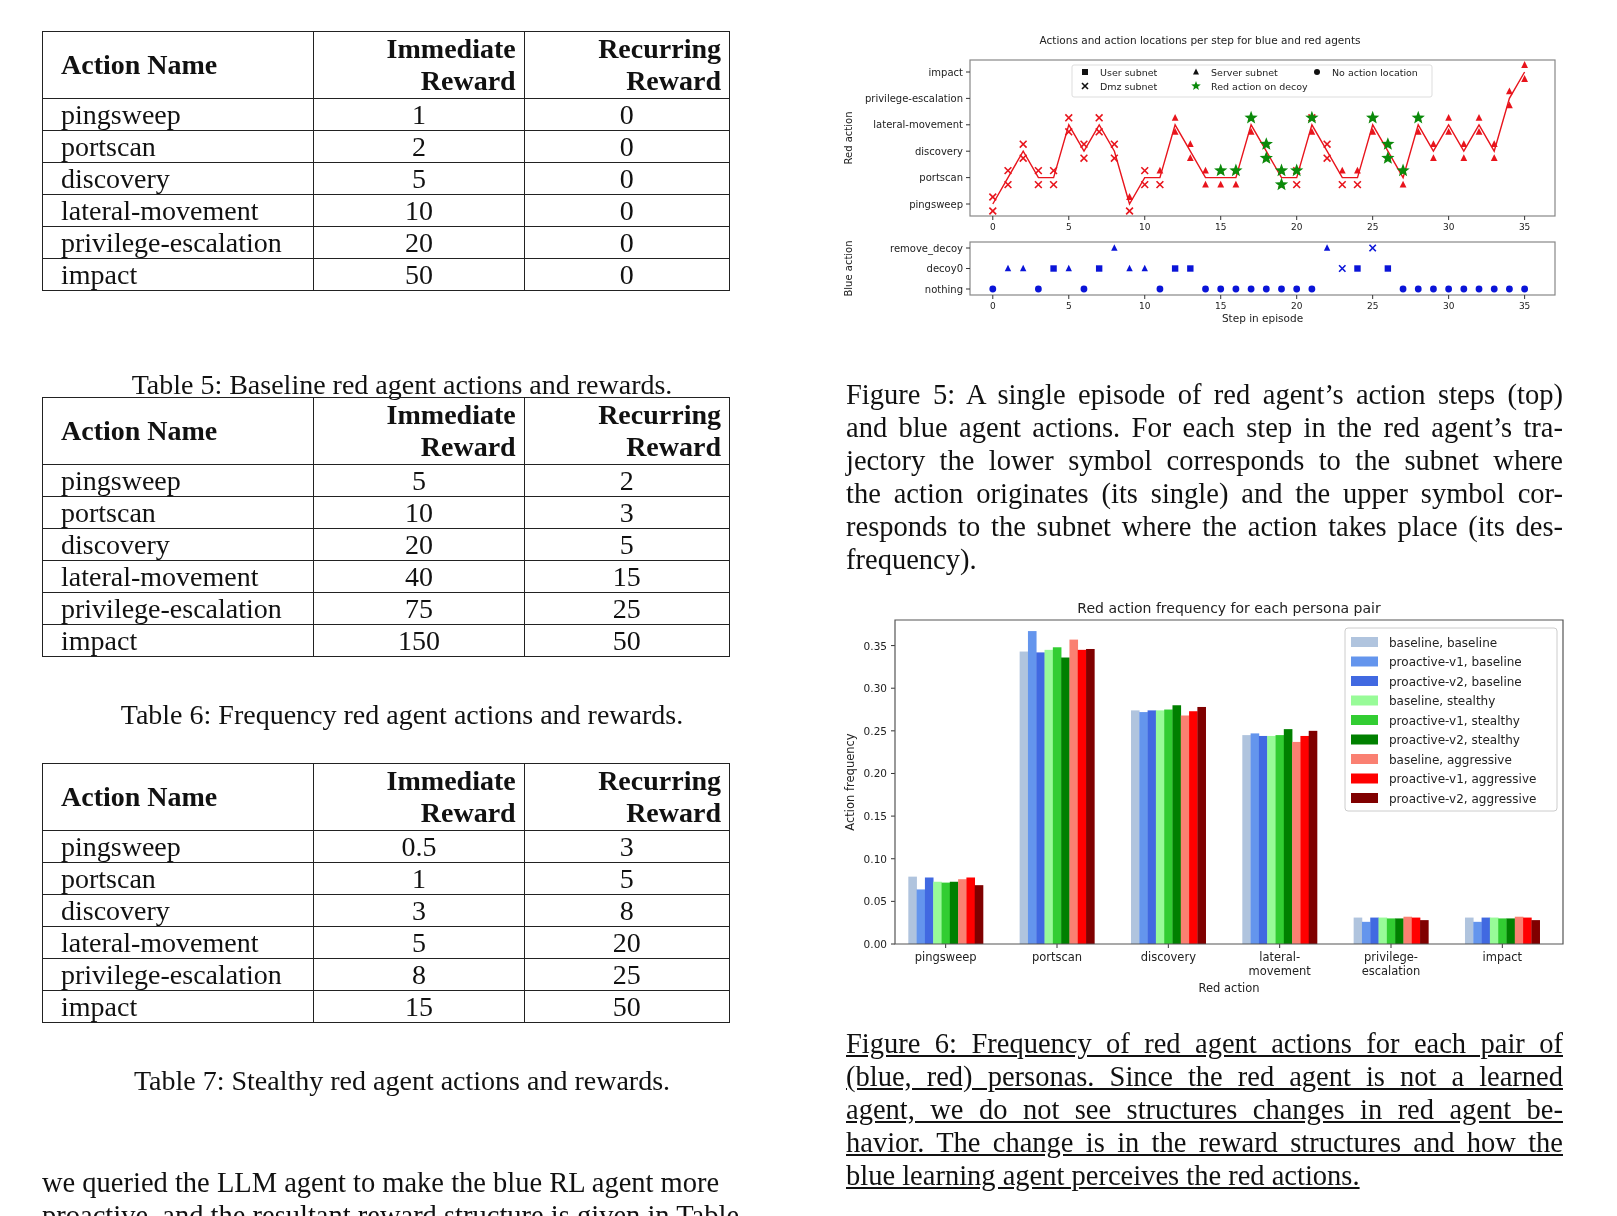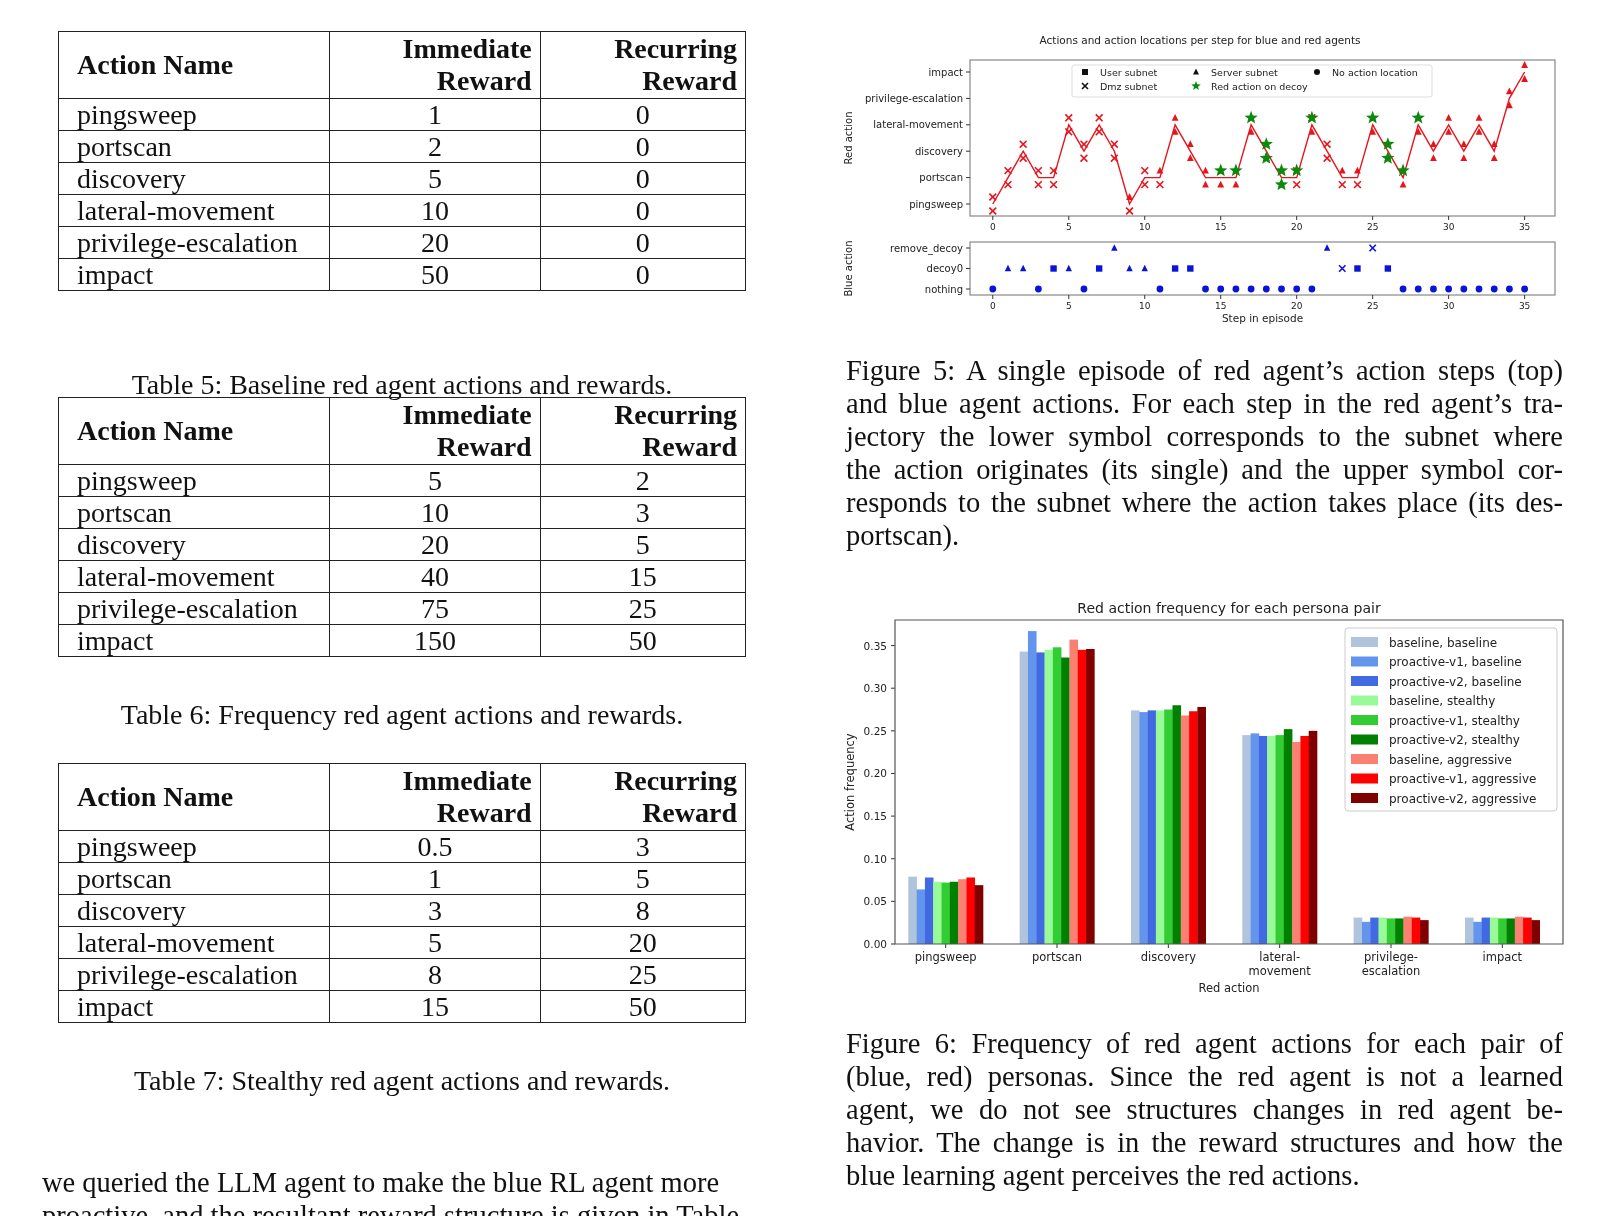--- a/index.html
+++ b/index.html
@@ -1,18 +1,18 @@
 <!DOCTYPE html>
 <html><head>
 <meta charset="utf-8">
 <style>
   html, body { margin: 0; padding: 0; background: #ffffff; }
   body { width: 1617px; height: 1216px; position: relative; overflow: hidden;
          font-family: "Liberation Serif", "DejaVu Serif", serif; color: #111; }
-  .tbl-wrap { position: absolute; left: 58px; width: 688px; }
+  .tbl-wrap { position: absolute; left: 42px; width: 688px; }
   table.rt { border-collapse: collapse; width: 688px; font-size: 28px; line-height: 31px; }
   table.rt td, table.rt th { border: 1.6px solid #222; padding: 0 8px; }
   table.rt th { font-weight: bold; text-align: right; line-height: 32px; padding: 1px 8px; }
   table.rt th.first { text-align: left; padding-left: 18px; }
   table.rt td.name { text-align: left; padding-left: 18px; width: 235px; }
   table.rt td.num { text-align: center; }
   table.rt col.c1 { width: 271px; } table.rt col.c2 { width: 210px; } table.rt col.c3 { width: 205px; }
   .caption { position: absolute; font-size: 28px; line-height: 33px; text-align: center; width: 688px; }
   .para { position: absolute; font-size: 28.5px; line-height: 33px; text-align: justify; }
   .fig { position: absolute; }
@@ -388,27 +388,27 @@
     <circle cx="578.2467532467533" cy="261" r="3.4" fill="#0a14d8"></circle>
     <circle cx="593.4415584415585" cy="261" r="3.4" fill="#0a14d8"></circle>
     <circle cx="608.6363636363637" cy="261" r="3.4" fill="#0a14d8"></circle>
     <circle cx="623.8311688311687" cy="261" r="3.4" fill="#0a14d8"></circle>
     <circle cx="639.0259740259739" cy="261" r="3.4" fill="#0a14d8"></circle>
     <circle cx="654.2207792207791" cy="261" r="3.4" fill="#0a14d8"></circle>
     <circle cx="669.4155844155844" cy="261" r="3.4" fill="#0a14d8"></circle>
     <circle cx="684.6103896103896" cy="261" r="3.4" fill="#0a14d8"></circle>
   </svg>
 
-<div class="para" style="left:846px; top:354px; width:717px;">
+<div class="para" style="left:846px; top:378px; width:717px;">
   <div style="text-align-last:justify">Figure 5: A single episode of red agent’s action steps (top)</div>
   <div style="text-align-last:justify">and blue agent actions. For each step in the red agent’s tra-</div>
   <div style="text-align-last:justify">jectory the lower symbol corresponds to the subnet where</div>
   <div style="text-align-last:justify">the action originates (its single) and the upper symbol cor-</div>
   <div style="text-align-last:justify">responds to the subnet where the action takes place (its des-</div>
-  <div>portscan).</div>
+  <div>frequency).</div>
 </div>
 
 <svg class="fig" id="fig6" style="left:840px; top:598px;" width="740" height="410">
     <text x="389" y="15" font-size="14" text-anchor="middle" fill="#222">Red action frequency for each persona pair</text>
     <line x1="51" x2="55" y1="346" y2="346" stroke="#333"></line>
     <text x="47" y="350" font-size="10.5" text-anchor="end" fill="#222">0.00</text>
     <line x1="51" x2="55" y1="303.36842105263156" y2="303.36842105263156" stroke="#333"></line>
     <text x="47" y="307.36842105263156" font-size="10.5" text-anchor="end" fill="#222">0.05</text>
     <line x1="51" x2="55" y1="260.7368421052632" y2="260.7368421052632" stroke="#333"></line>
     <text x="47" y="264.7368421052632" font-size="10.5" text-anchor="end" fill="#222">0.10</text>
@@ -509,19 +509,19 @@
       <text x="549" y="146" font-size="12" fill="#222">proactive-v2, stealthy</text>
       <rect x="511" y="156" width="27" height="10" fill="#fa8072"></rect>
       <text x="549" y="165.5" font-size="12" fill="#222">baseline, aggressive</text>
       <rect x="511" y="175.5" width="27" height="10" fill="#ff0000"></rect>
       <text x="549" y="185" font-size="12" fill="#222">proactive-v1, aggressive</text>
       <rect x="511" y="195" width="27" height="10" fill="#800000"></rect>
       <text x="549" y="204.5" font-size="12" fill="#222">proactive-v2, aggressive</text>
     </g>
   </svg>
 
-<div class="para" style="left:846px; top:1027px; width:717px;">
+<div class="para" style="left:846px; top:1027px; width:717px;text-decoration:underline;">
   <div style="text-align-last:justify">Figure 6: Frequency of red agent actions for each pair of</div>
   <div style="text-align-last:justify">(blue, red) personas. Since the red agent is not a learned</div>
   <div style="text-align-last:justify">agent, we do not see structures changes in red agent be-</div>
   <div style="text-align-last:justify">havior. The change is in the reward structures and how the</div>
   <div>blue learning agent perceives the red actions.</div>
 </div>
 
 </body></html>

